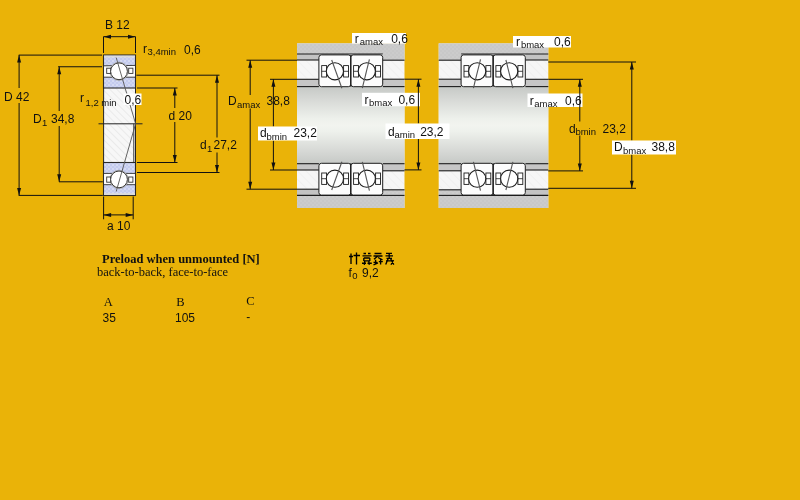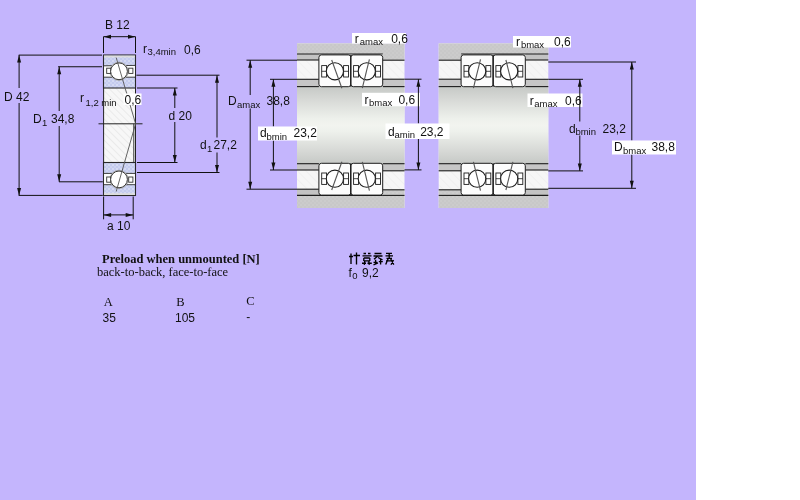--- a/index.html
+++ b/index.html
@@ -1,16 +1,16 @@
 <!DOCTYPE html>
 <html><head>
 <meta charset="utf-8">
 <style>
 html,body{margin:0;padding:0;background:#fff;}
-#page{position:relative;width:696px;height:500px;background:#c4b5fd;overflow:hidden;
+#page{position:relative;width:800px;height:500px;background:#eab308;overflow:hidden;
  font-family:"Liberation Sans",sans-serif;}
 svg text{fill:#111;}
 .lbl{font-family:"Liberation Sans",sans-serif;font-size:12px;}
 .sub{font-family:"Liberation Sans",sans-serif;font-size:9.5px;}
 .ser{font-family:"Liberation Serif",serif;font-size:12.5px;}
 </style>
 </head>
 <body>
 <div id="page">
 <svg width="800" height="500" viewBox="0 0 800 500" shape-rendering="geometricPrecision">

